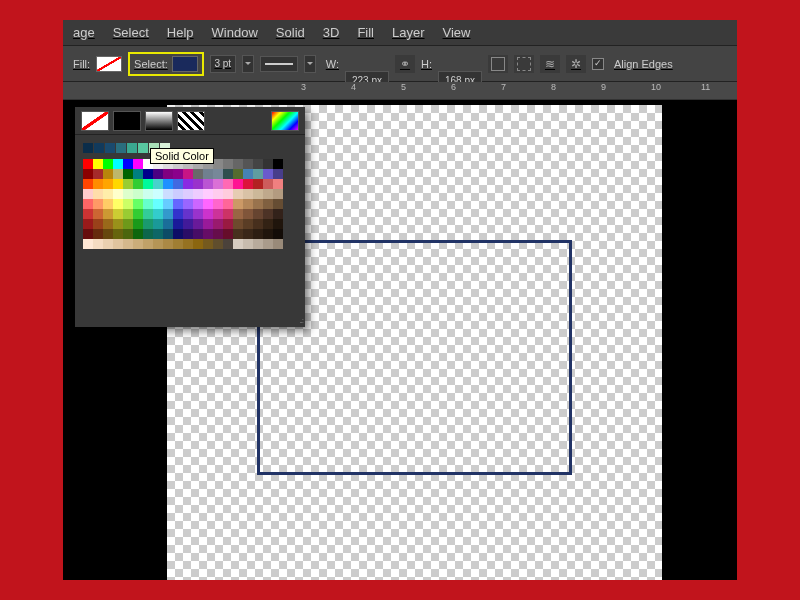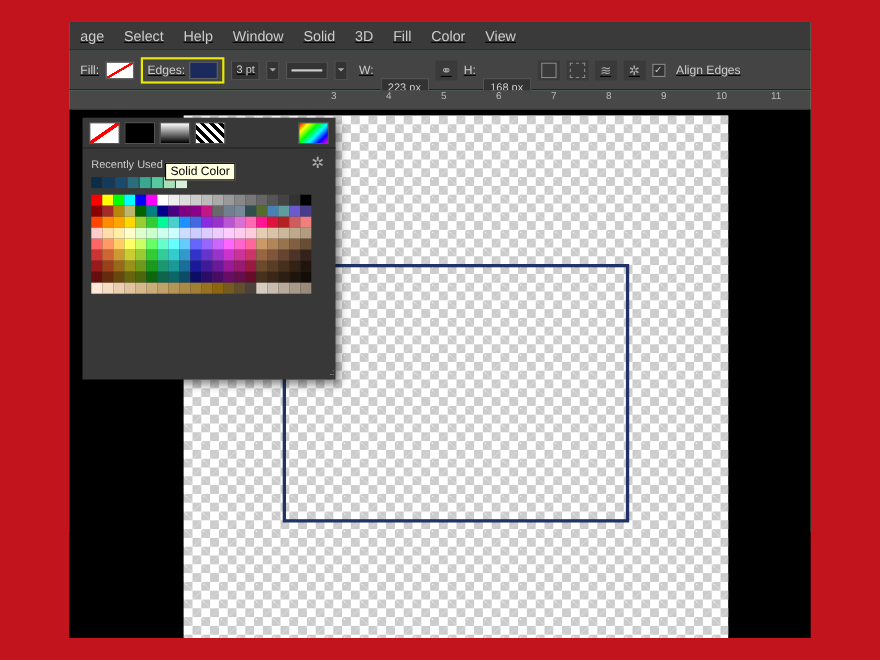--- a/index.html
+++ b/index.html
@@ -60,29 +60,29 @@
 
 <div class="app">
   <div class="menubar">
     <span>age</span>
     <span>Select</span>
     <span>Help</span>
     <span>Window</span>
     <span>Solid</span>
     <span>3D</span>
     <span>Fill</span>
-    <span>Color</span>
+    <span>Layer</span>
     <span>View</span>
   </div>
 
   <div class="optbar">
     <span>Fill:</span>
     <div class="swatch fill-sw"></div>
     <div class="hilite">
-      <span>Edges:</span>
+      <span>Select:</span>
       <div class="swatch stroke-sw"></div>
     </div>
     <div class="ptbox">3 pt</div>
     <div class="dropbtn"></div>
     <div class="linestyle"></div>
     <div class="dropbtn"></div>
     <span style="margin-left:4px">W:</span>
     <div class="dimbox">223 px</div>
     <div class="iconbtn">⚭</div>
     <span>H:</span>
@@ -120,24 +120,20 @@
       <div class="panel-top">
         <div class="thumb nostroke"></div>
         <div class="thumb solid"></div>
         <div class="thumb grad"></div>
         <div class="thumb pattern"></div>
         <div style="flex:1"></div>
         <div class="thumb rainbow"></div>
       </div>
       <div class="tooltip">Solid Color</div>
       <div class="panel-body">
-        <div class="panel-head">
-          <span>Recently Used</span>
-          <div class="gear"></div>
-        </div>
         <div class="recent" id="recent-row">
             <div style="background: rgb(11, 45, 74);"></div>
             <div style="background: rgb(18, 58, 92);"></div>
             <div style="background: rgb(26, 74, 110);"></div>
             <div style="background: rgb(42, 110, 126);"></div>
             <div style="background: rgb(58, 168, 144);"></div>
             <div style="background: rgb(88, 200, 160);"></div>
             <div style="background: rgb(168, 224, 184);"></div>
             <div style="background: rgb(216, 240, 216);"></div>
           </div>

